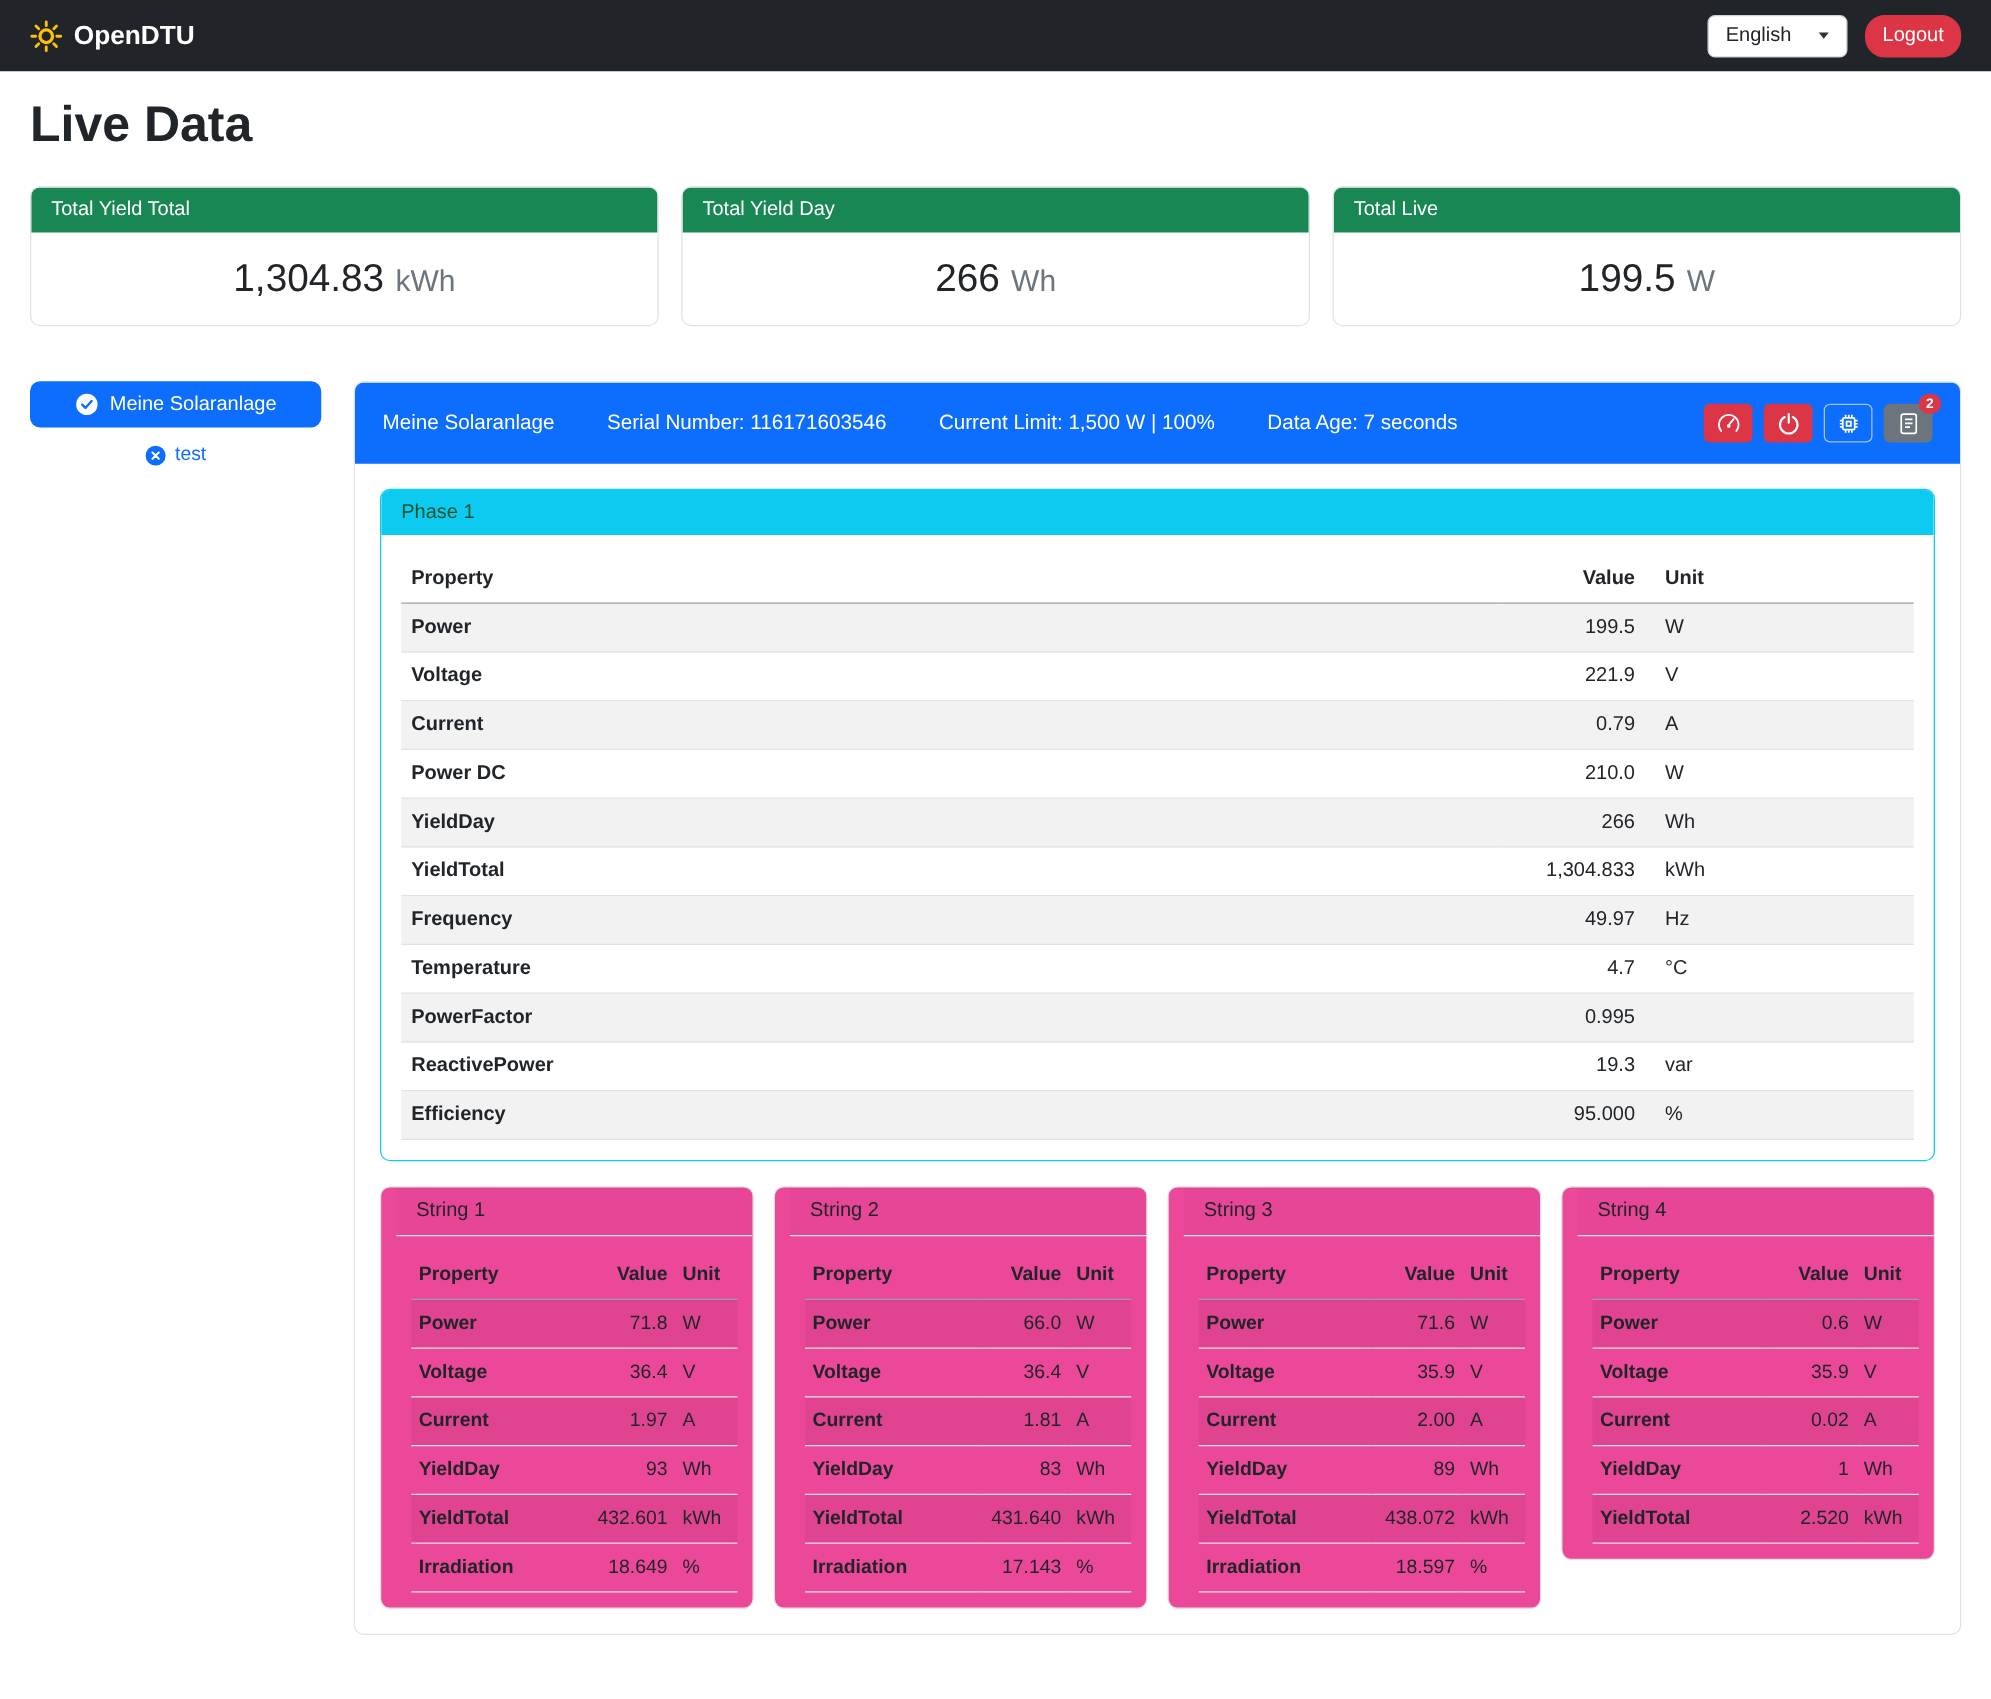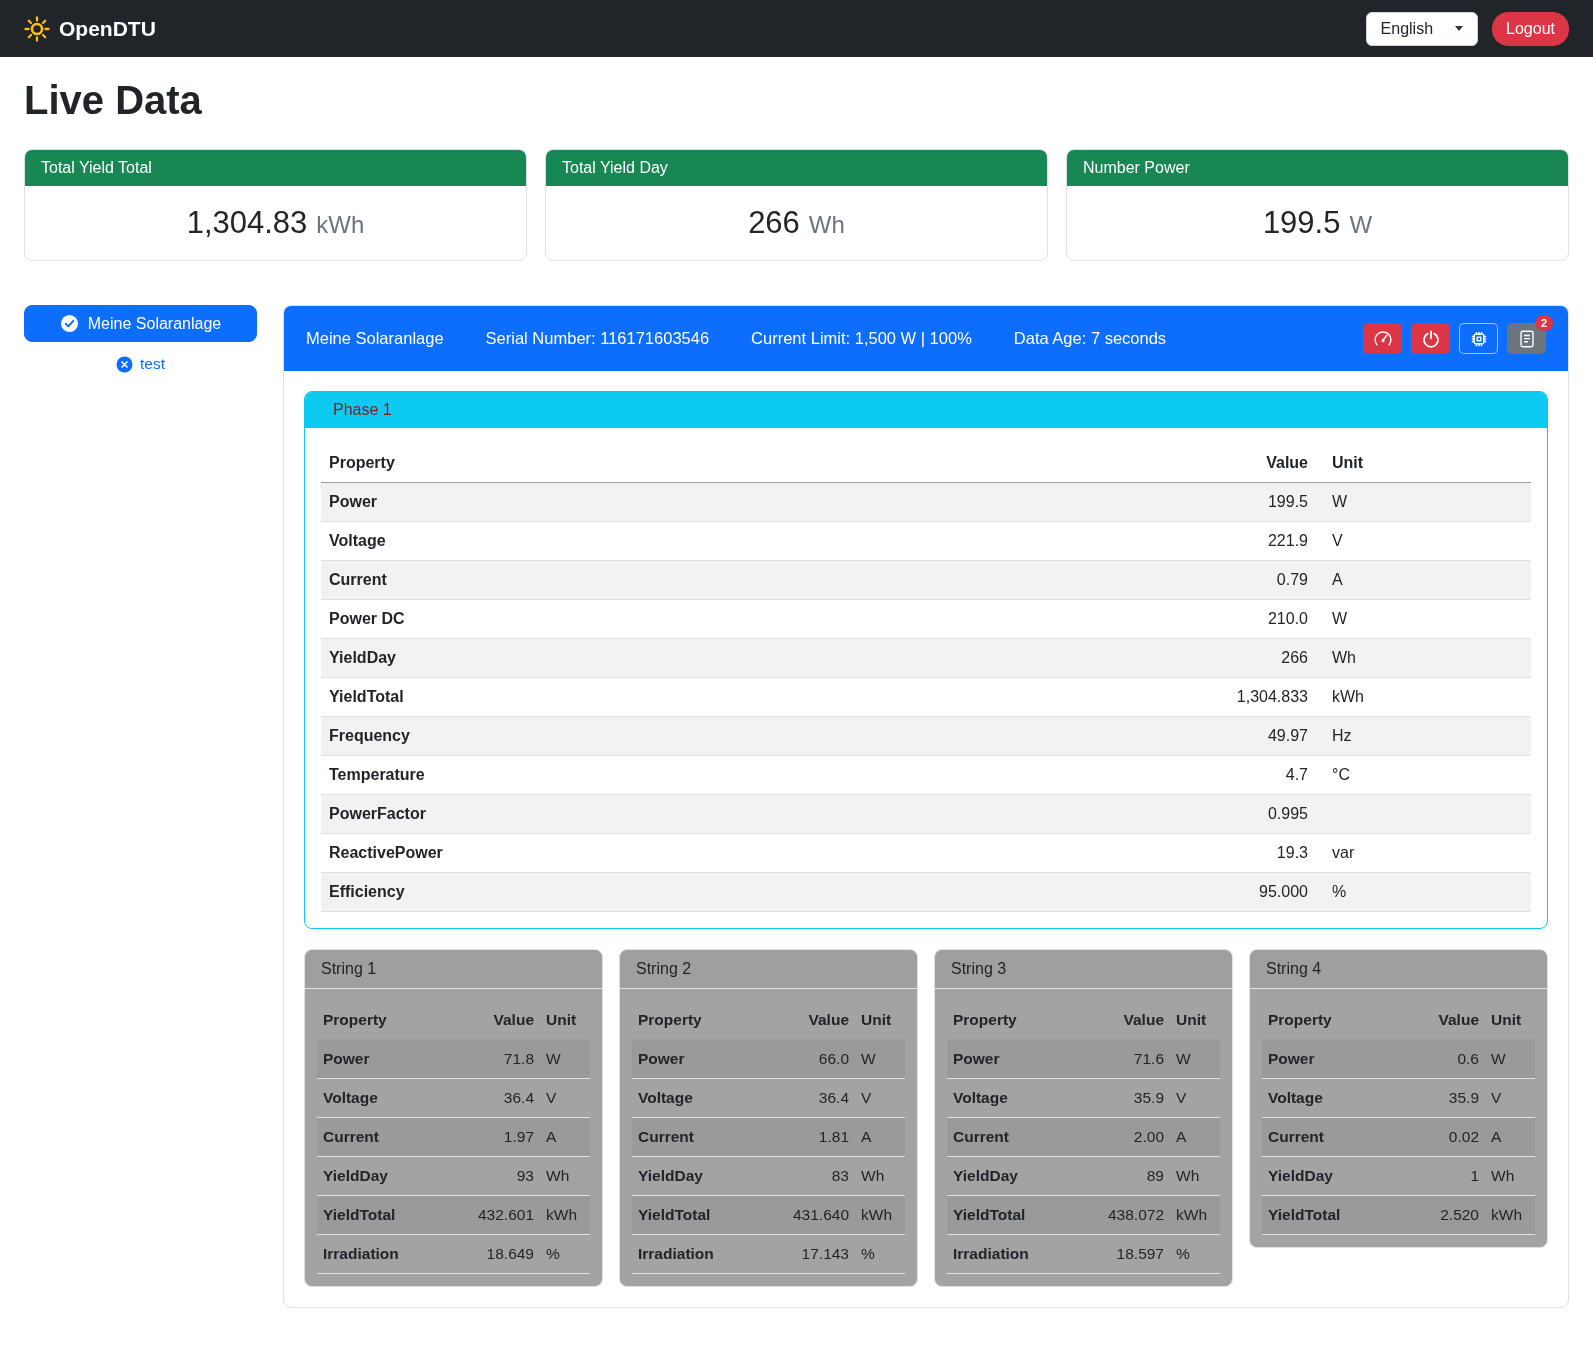--- a/index.html
+++ b/index.html
@@ -105,21 +105,21 @@
     position: absolute; top: -8px; right: -7px;
     background: #dc3545; color: #fff; font-size: 11px; font-weight: 700;
     border-radius: 50rem; padding: 2.5px 6px; line-height: 1;
   }
 
   .panel-body { padding: 20px; }
 
   
   .phase-card { border: 1px solid #0dcaf0; border-radius: 8px; margin-bottom: 20px; overflow: hidden; }
   .phase-card-header {
-    background: #0dcaf0; color: #7f1d1d; padding: 9px 28px; font-size: 16px;
+    background: #0dcaf0; color: #14532d; padding: 9px 16px; font-size: 16px;
   }
   .phase-card-body { padding: 16px; }
 
   
   table.data-table { width: 100%; border-collapse: collapse; font-size: 16px; }
   .data-table th, .data-table td {
     padding: 10px 8px; text-align: left; border-bottom: 1px solid #dee2e6;
     font-weight: 400; vertical-align: middle;
   }
   .data-table thead th { font-weight: 700; border-bottom: 1px solid #97a0a8; }
@@ -128,21 +128,21 @@
   .data-table tbody tr:nth-child(odd) { background: rgba(0,0,0,.05); }
   .phase-table .col-val { width: 115px; }
   .phase-table .col-unit { width: 215px; padding-left: 16px; }
   .phase-table td.unit { padding-left: 16px; }
 
   
   .strings-grid {
     display: grid; grid-template-columns: repeat(4, 1fr); gap: 16px;
     align-items: start;
   }
-  .string-card { border: 1px solid #dee2e6; border-radius: 8px; background: #a3a3a3; overflow: hidden; }
+  .string-card { border: 1px solid #dee2e6; border-radius: 8px; background: #ec4899; overflow: hidden; padding-left: 12px; }
   .string-card-header {
     padding: 10px 16px; border-bottom: 1px solid #dee2e6;
     background: rgba(0,0,0,.02); font-size: 16px;
   }
   .string-card-body { padding: 12px; }
   .string-table th, .string-table td { padding: 10px 6px; font-size: 15.5px; }
   .string-table .col-val { width: 72px; }
   .string-table .col-unit { width: 50px; }
 </style>
 </head>
@@ -179,21 +179,21 @@
         <span class="summary-value">1,304.83</span><span class="summary-unit">kWh</span>
       </div>
     </div>
     <div class="summary-card">
       <div class="summary-card-header">Total Yield Day</div>
       <div class="summary-card-body">
         <span class="summary-value">266</span><span class="summary-unit">Wh</span>
       </div>
     </div>
     <div class="summary-card">
-      <div class="summary-card-header">Number Power</div>
+      <div class="summary-card-header">Total Live</div>
       <div class="summary-card-body">
         <span class="summary-value">199.5</span><span class="summary-unit">W</span>
       </div>
     </div>
   </div>
 
   <div class="content-row">
 
     <div class="sidebar">
       <button class="inverter-btn">

